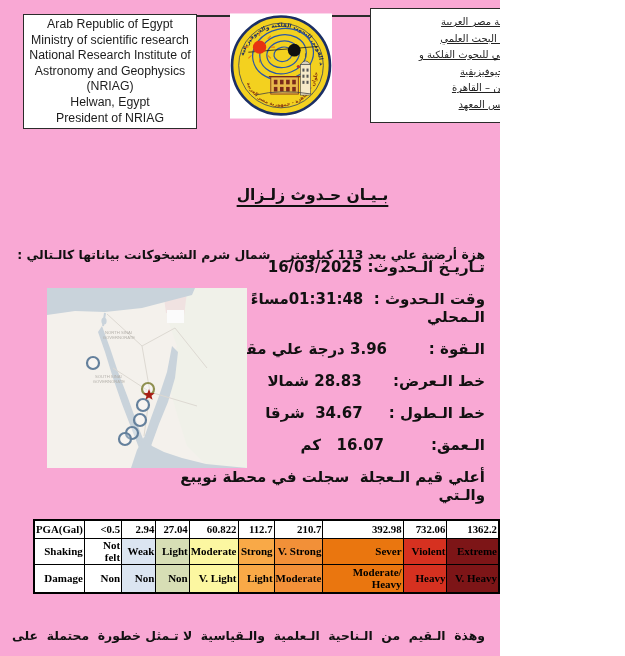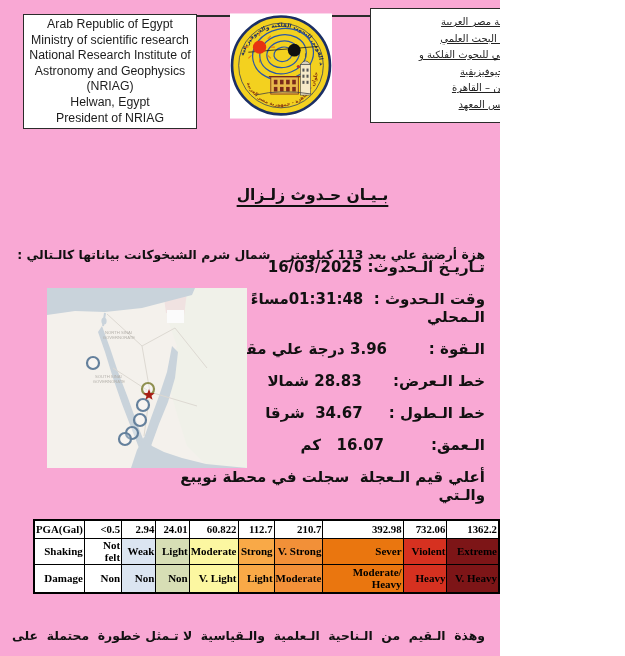--- a/index.html
+++ b/index.html
@@ -230,21 +230,21 @@
         <col style="width:47px">
         <col style="width:97px">
       <col style="width:48px">
         <col style="width:57px">
     </colgroup>
     <tbody>
         <tr class="r0">
       <td class="lab">PGA(Gal)</td>
       <td>&lt;0.5</td>
       <td>2.94</td>
-      <td>24.01</td>
+      <td>27.04</td>
       <td>60.822</td>
       <td>112.7</td>
       <td>210.7</td>
       <td>392.98</td>
       <td>732.06</td>
       <td>1362.2</td>
     </tr>
     <tr class="r1">
       <td class="lab">Shaking</td>
       <td class="c0">Not felt</td>

